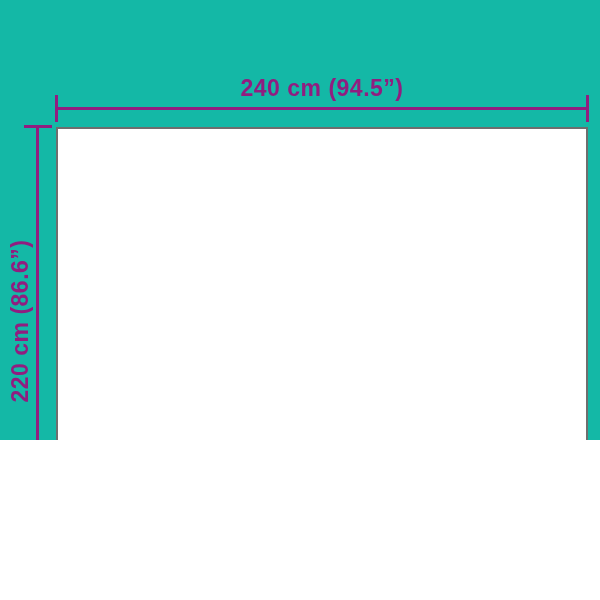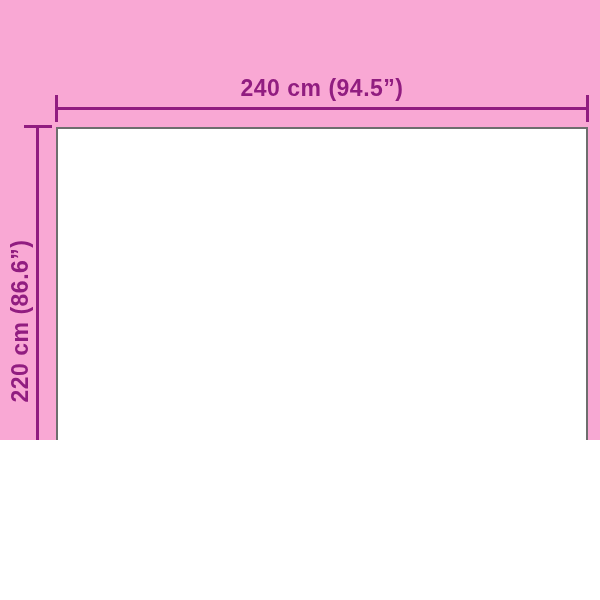--- a/index.html
+++ b/index.html
@@ -4,21 +4,21 @@
 <style>
   html, body {
     margin: 0;
     padding: 0;
     background: #ffffff;
   }
   .canvas {
     position: relative;
     width: 600px;
     height: 440px;
-    background: #f9a8d4;
+    background: #14b8a6;
     overflow: hidden;
     font-family: "Liberation Sans", "DejaVu Sans", sans-serif;
   }
 
   
   .product-outline {
     position: absolute;
     left: 56px;
     top: 127px;
     width: 528px;

